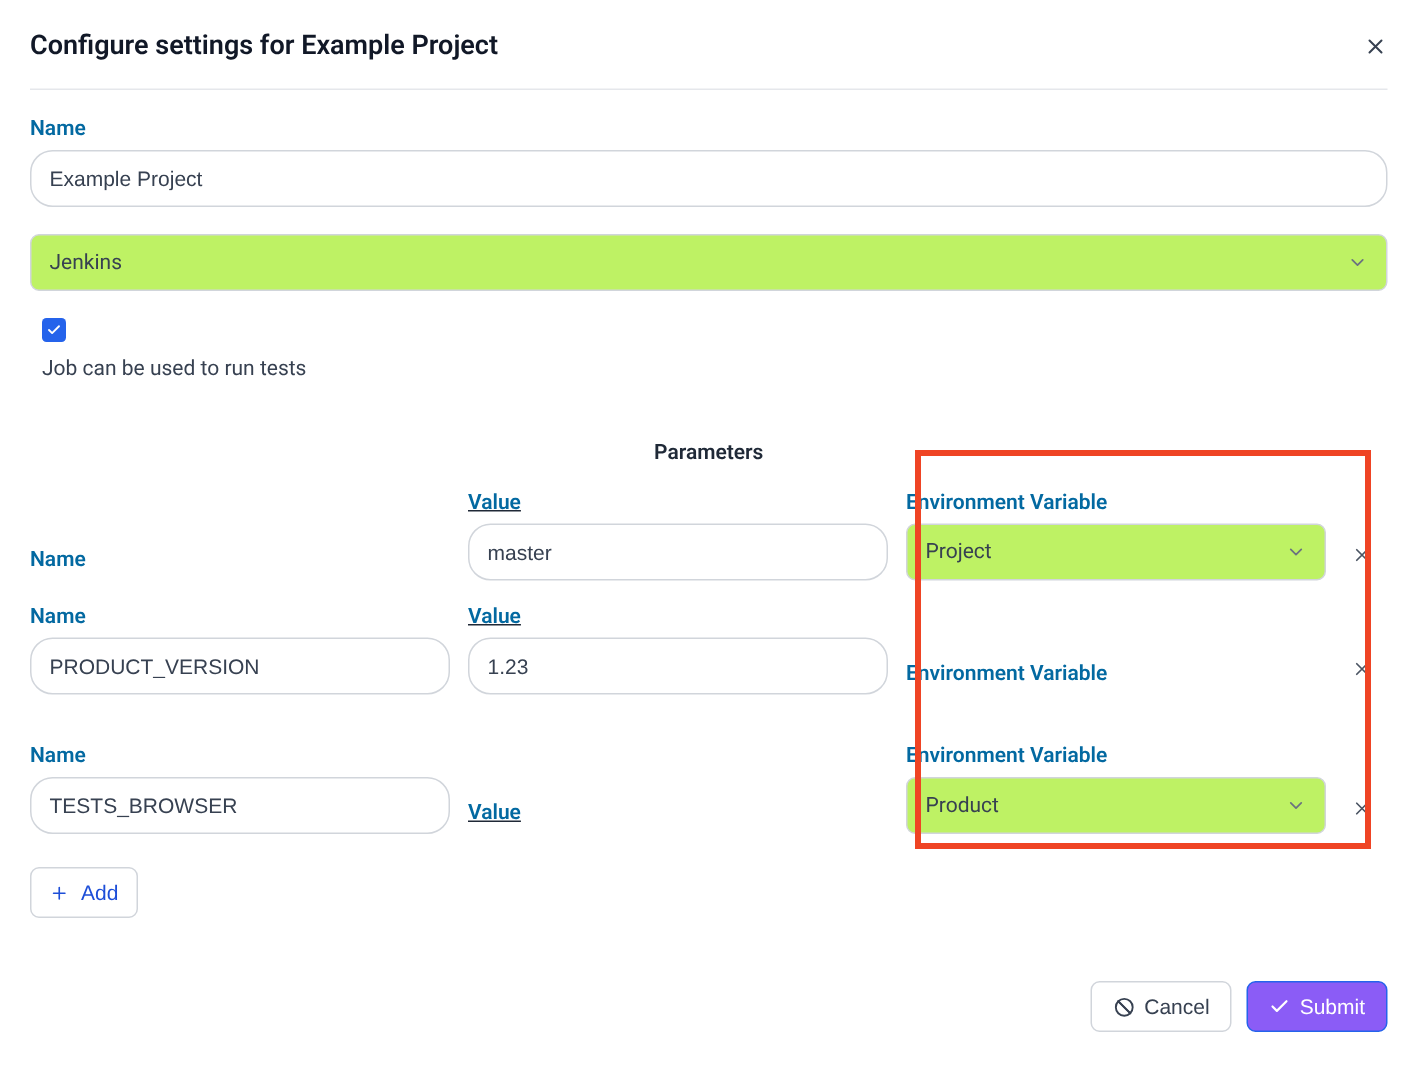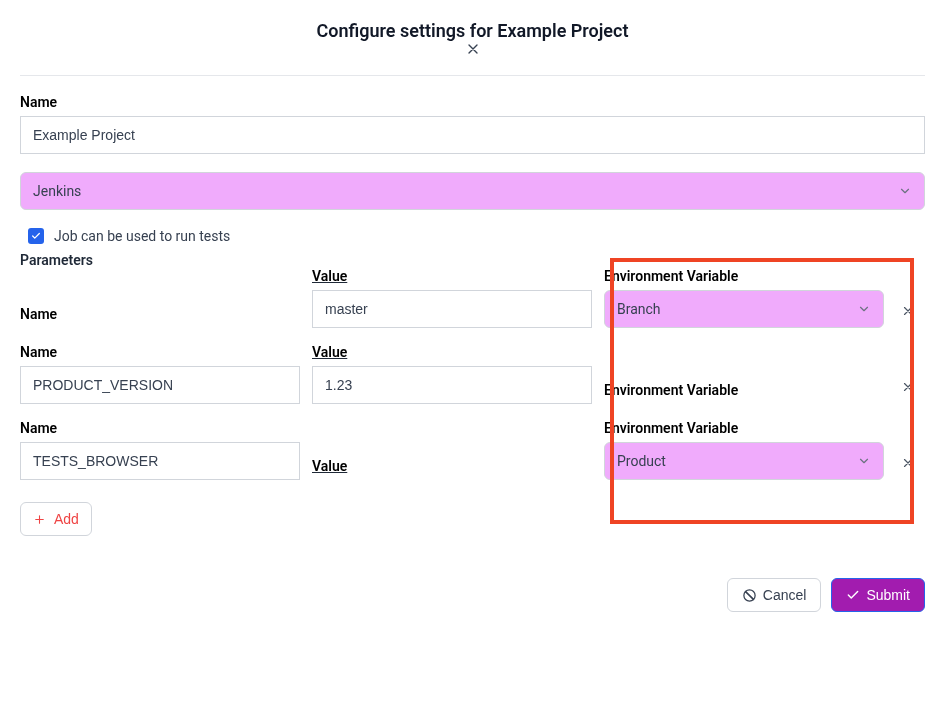--- a/index.html
+++ b/index.html
@@ -11,103 +11,104 @@
     background: #fff;
     width: 945px;
   }
   .header {
     display: flex;
     justify-content: space-between;
     align-items: center;
     padding-bottom: 18px;
     border-bottom: 1px solid #e5e7eb;
     margin-bottom: 18px;
-    flex-direction: column;
   }
   .title {
     font-size: 18px;
     font-weight: 600;
     color: #111827;
   }
   .close-x {
     cursor: pointer;
     color: #374151;
     display: inline-flex;
     align-items: center;
     justify-content: center;
   }
   .close-x svg { width: 16px; height: 16px; stroke: currentColor; }
   .field-label {
     font-size: 14px;
     font-weight: 600;
-    color: #000000;
+    color: #0369a1;
     margin-bottom: 6px;
   }
   .text-input {
     width: 100%;
     border: 1px solid #d1d5db;
-    border-radius: 0;
+    border-radius: 15px;
     padding: 10px 12px;
     font-size: 14px;
     color: #374151;
     background: #fff;
     outline: none;
   }
   .select-wrap {
     width: 100%;
     border: 1px solid #d1d5db;
     border-radius: 6px;
     padding: 10px 12px;
     font-size: 14px;
     color: #374151;
-    background: #f0abfc;
+    background: #bef264;
     display: flex;
     justify-content: space-between;
     align-items: center;
     cursor: pointer;
   }
   .select-wrap svg { width: 14px; height: 14px; stroke: #6b7280; }
   .mb-18 { margin-bottom: 18px; }
   .checkbox-row {
     display: flex;
     align-items: flex-start;
     gap: 10px;
     padding-left: 8px;
-    margin-bottom: 8px;
+    margin-bottom: 40px;
+    flex-direction: column;
   }
   .checkbox-box {
     width: 16px;
     height: 16px;
     border-radius: 3px;
     background: #2563eb;
     display: inline-flex;
     align-items: center;
     justify-content: center;
     cursor: pointer;
   }
   .checkbox-box svg { width: 10px; height: 10px; stroke: #fff; }
   .checkbox-label { font-size: 14px; color: #374151; }
   .section-label {
     font-size: 14px;
     font-weight: 600;
     color: #1f2937;
     margin-bottom: 0;
+    text-align: center;
   }
   .params-grid {
     position: relative;
   }
   .param-row {
     display: flex;
     gap: 12px;
     align-items: flex-end;
     margin-bottom: 16px;
   }
   .param-col-name { flex: 0 0 280px; }
   .param-col-value { flex: 0 0 280px; text-decoration: underline; }
-  .param-col-env { flex: 0 0 280px; }
+  .param-col-env { flex: 0 0 280px; margin-top: 17px; }
   .param-col-del {
     flex: 0 0 24px;
     display: flex;
     align-items: center;
     justify-content: center;
     padding-bottom: 10px;
     color: #4b5563;
     cursor: pointer;
   }
   .param-col-del svg { width: 14px; height: 14px; stroke: currentColor; }
@@ -118,21 +119,21 @@
     top: -10px;
     left: 590px;
     width: 304px;
     height: 266px;
   }
   .add-btn {
     border: 1px solid #d1d5db;
     border-radius: 6px;
     padding: 8px 12px;
     font-size: 14px;
-    color: #ef4444;
+    color: #1d4ed8;
     background: #fff;
     display: inline-flex;
     align-items: center;
     gap: 8px;
     cursor: pointer;
     margin-top: 6px;
   }
   .add-btn svg { width: 13px; height: 13px; stroke: currentColor; }
   .footer {
     display: flex;
@@ -151,21 +152,21 @@
     cursor: pointer;
   }
   .btn-secondary {
     border: 1px solid #d1d5db;
     background: #fff;
     color: #374151;
   }
   .btn-secondary svg { width: 15px; height: 15px; stroke: currentColor; }
   .btn-primary {
     border: 1px solid #2563eb;
-    background: #a21caf;
+    background: #8b5cf6;
     color: #fff;
   }
   .btn-primary svg { width: 14px; height: 14px; stroke: currentColor; }
 </style>
 </head>
 <body>
 
 
 
 
@@ -213,21 +214,21 @@
     <div class="param-col-name">
       <div class="field-label">Name</div>
     </div>
     <div class="param-col-value">
       <div class="field-label">Value</div>
       <input class="text-input" type="text" value="master" style="">
     </div>
     <div class="param-col-env">
       <div class="field-label">Environment Variable</div>
       <div class="select-wrap">
-        <span>Branch</span>
+        <span>Project</span>
         <svg viewBox="0 0 24 24" fill="none" stroke-width="2" stroke-linecap="round" stroke-linejoin="round">
             <polyline points="6 9 12 15 18 9"></polyline>
           </svg>
       </div>
     </div>
     <div class="param-col-del">
       <svg viewBox="0 0 24 24" fill="none" stroke-width="2" stroke-linecap="round">
           <path d="M18 6 6 18M6 6l12 12"></path>
         </svg>
     </div>

